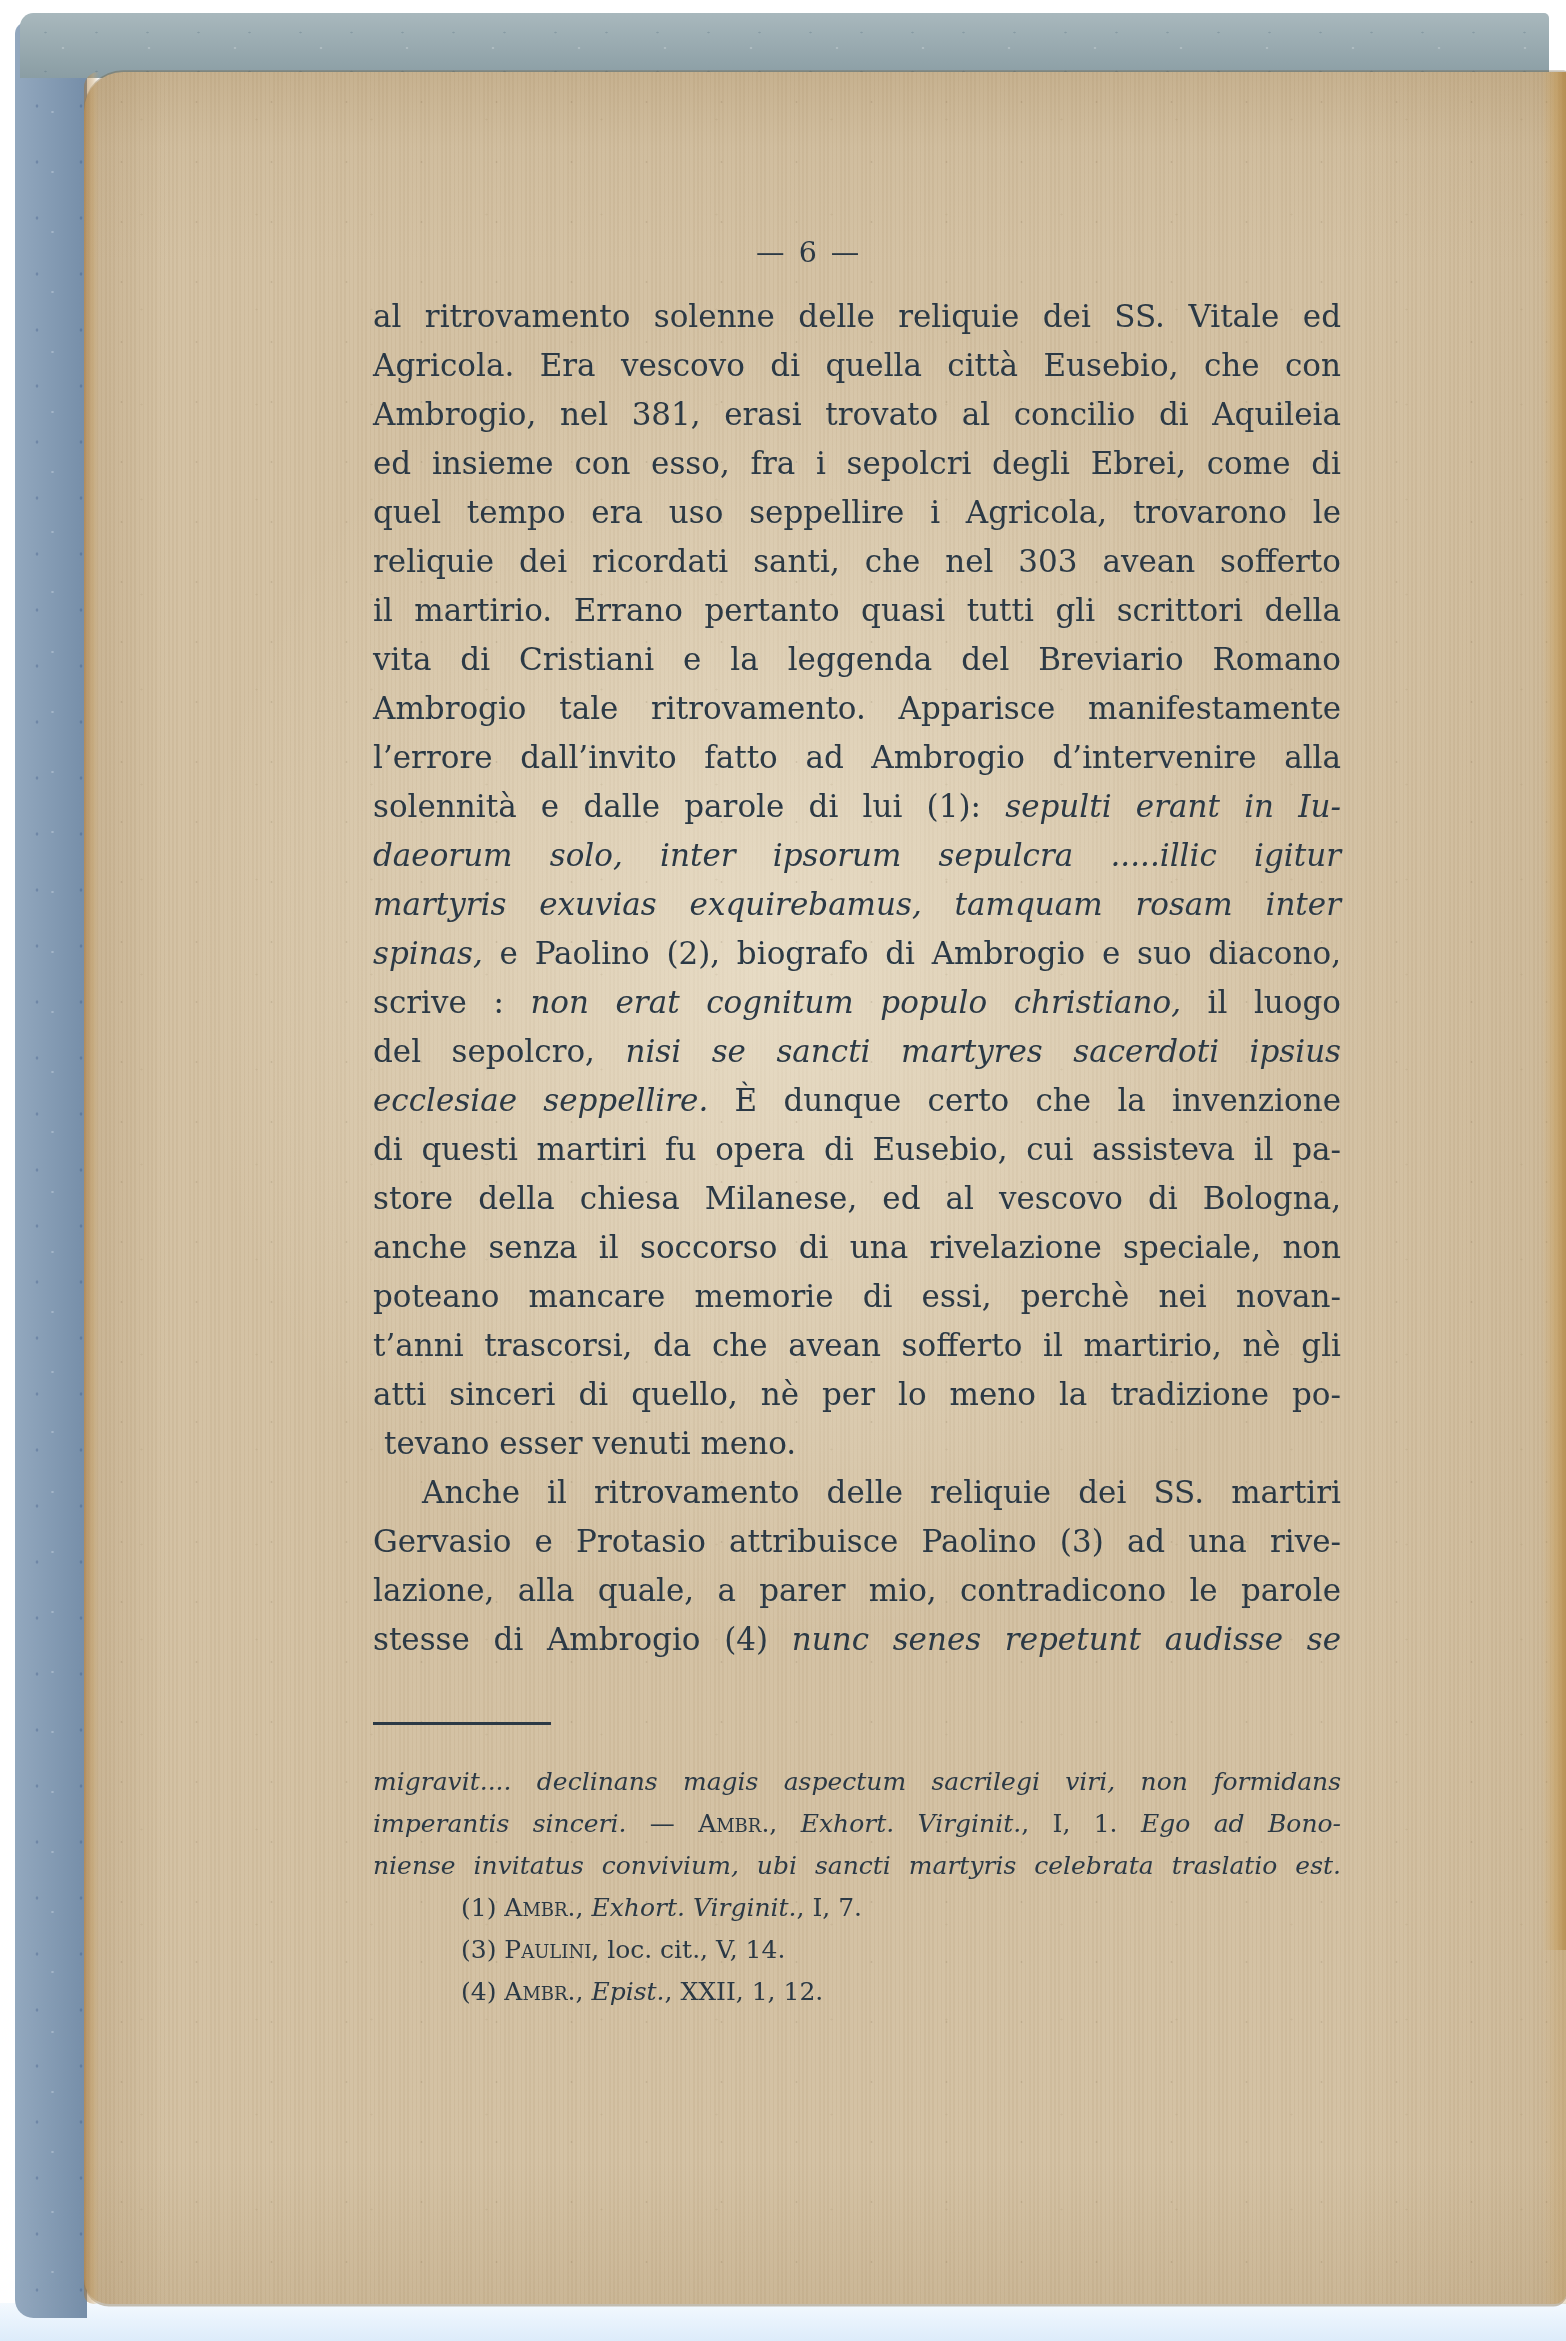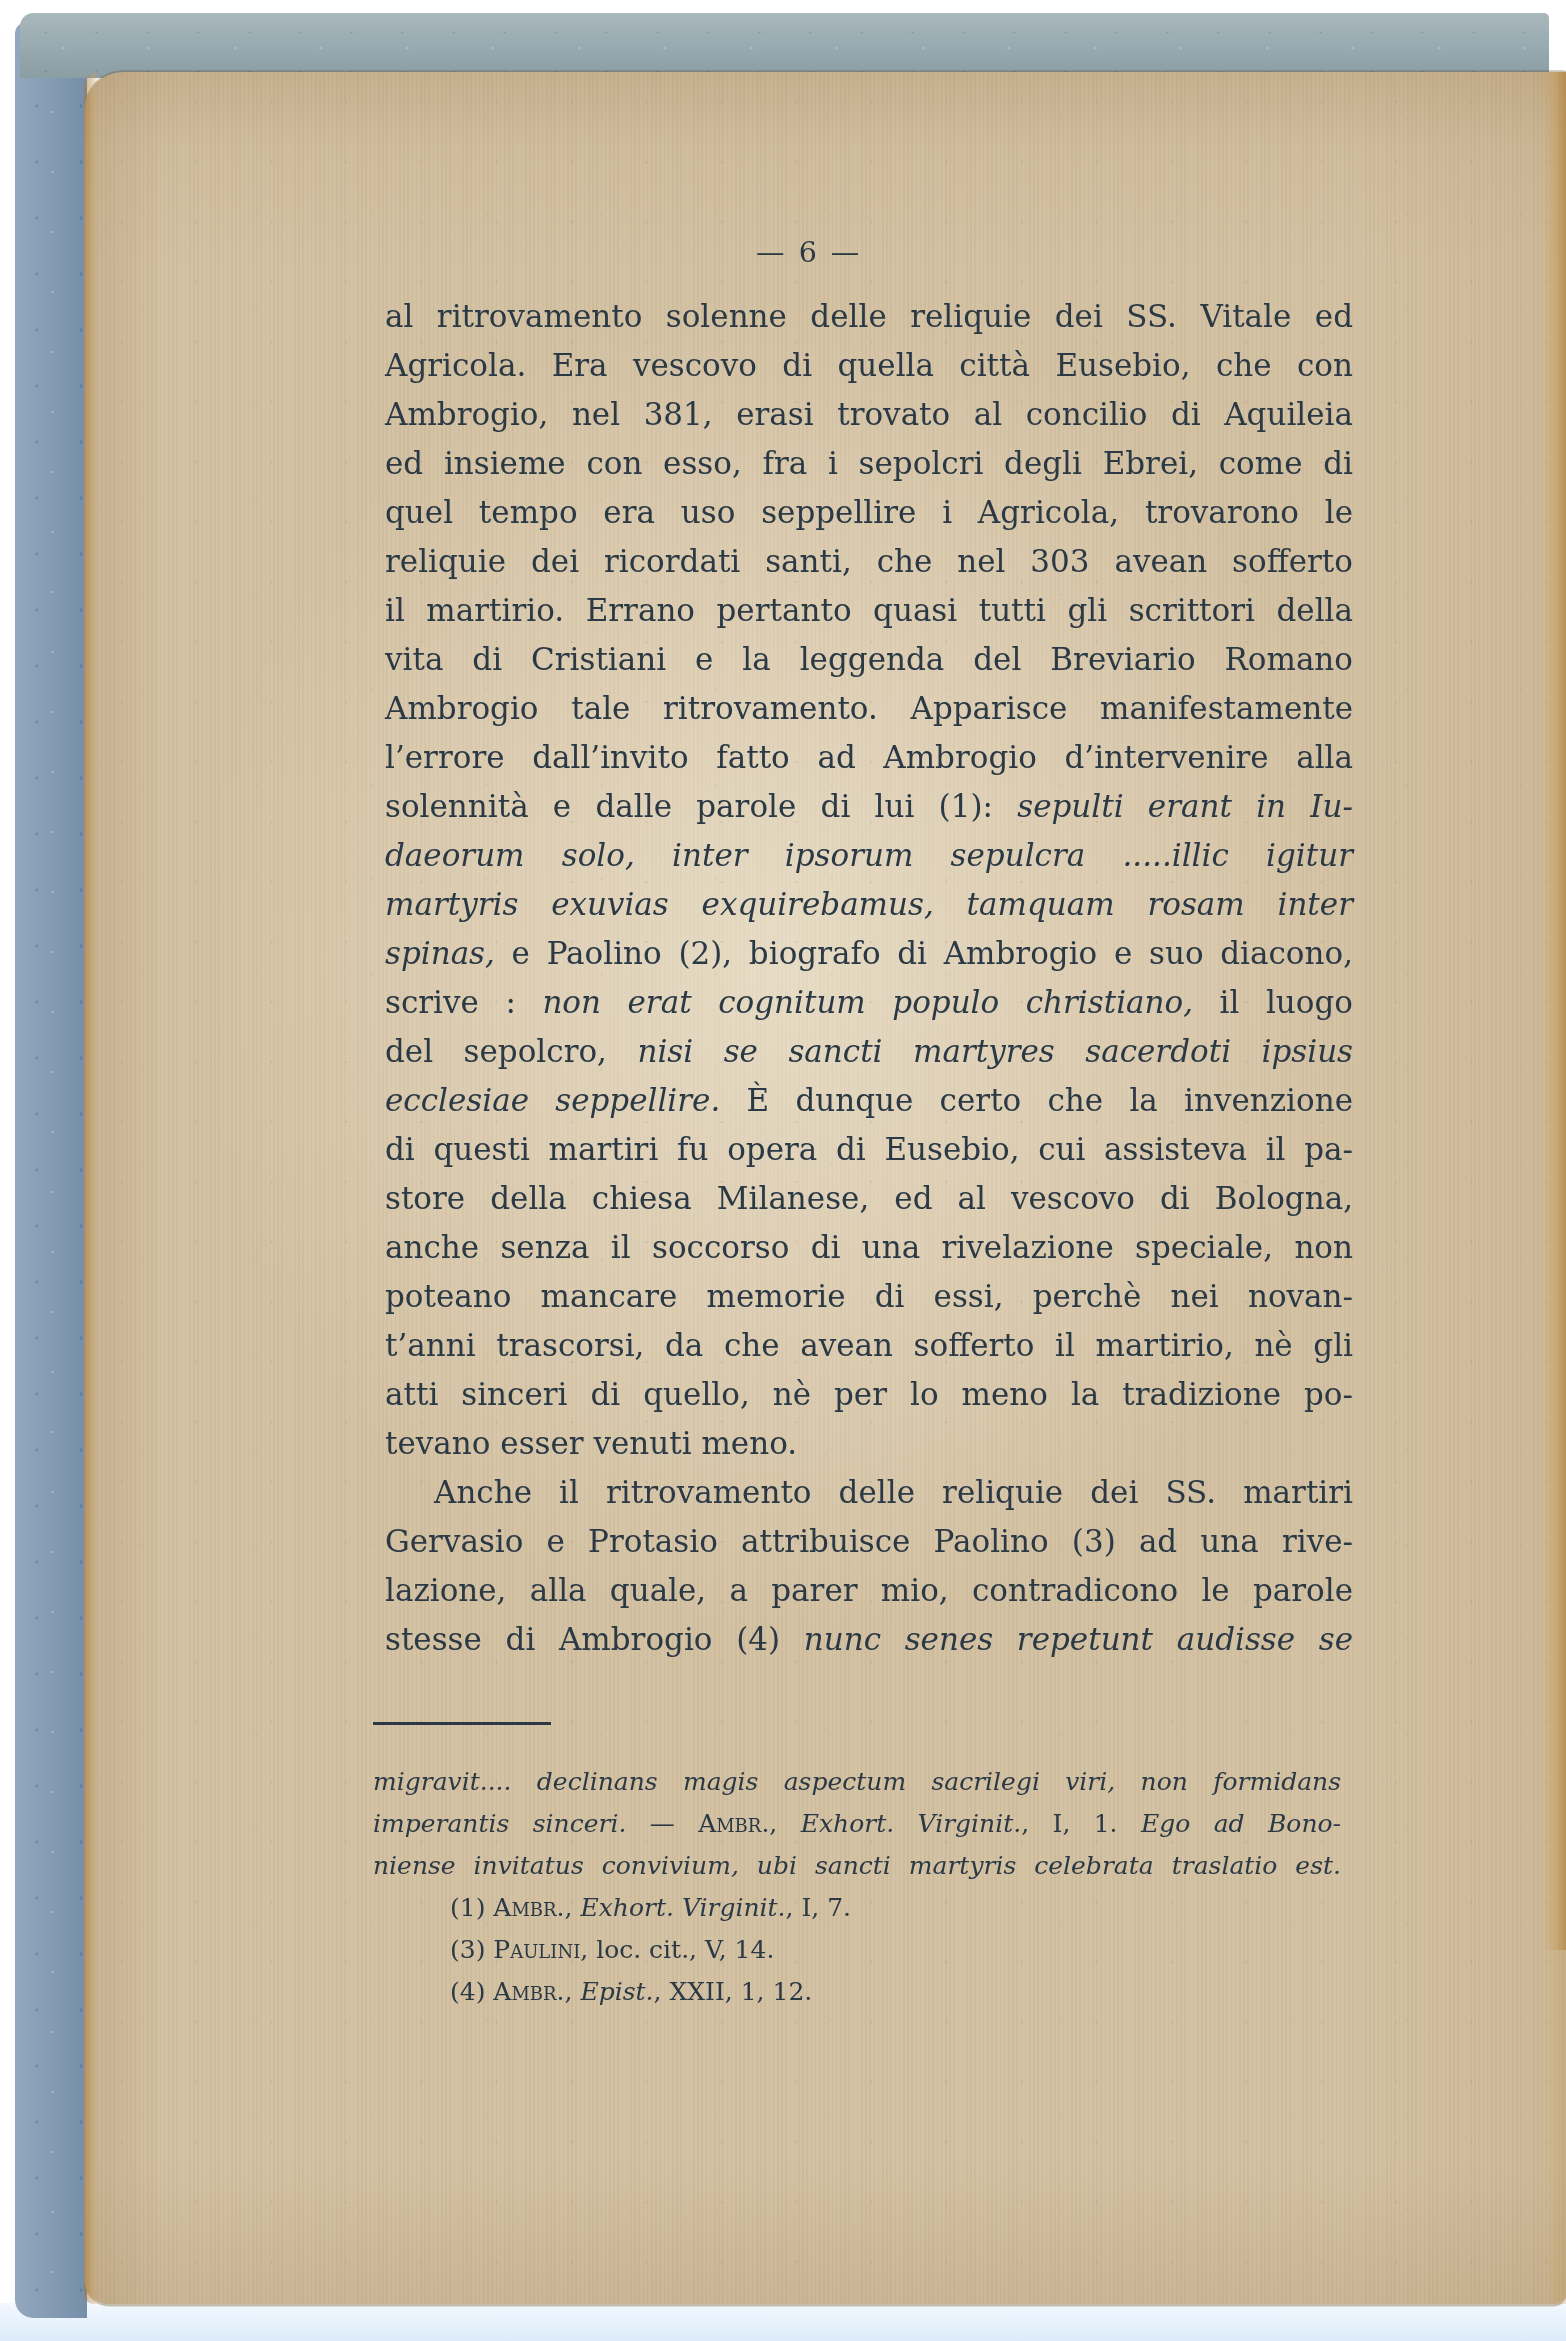--- a/index.html
+++ b/index.html
@@ -50,24 +50,24 @@
     background:linear-gradient(to right, rgba(160,115,60,.55), rgba(200,165,110,.45) 60%, rgba(0,0,0,0));}
   .page-edge-right-a{position:absolute;right:0;top:0;height:1878px;width:25px;
     background:linear-gradient(to right, rgba(198,155,85,0), rgba(198,155,85,.5) 55%, rgba(172,126,58,.72));}
   .page-edge-right-b{position:absolute;right:0;top:1878px;bottom:0;width:25px;
     background:linear-gradient(to right, rgba(198,155,85,0), rgba(198,155,85,.2) 60%, rgba(180,140,75,.3));}
 
   
   .content{position:absolute;left:289px;top:0;width:968px;color:#2b3945;}
   .page-number{position:absolute;top:164px;left:0;width:100%;text-align:center;
     font-size:28.5px;letter-spacing:2.5px;transform:translateX(-48px);}
-  .body-text{position:absolute;top:220px;left:12px;width:100%;
+  .body-text{position:absolute;top:220px;left:0;width:100%;
     font-size:31px;line-height:49px;}
   .tline{text-align:justify;text-align-last:justify;white-space:normal;}
-  .tline.tleft{text-align:right;text-align-last:left;}
+  .tline.tleft{text-align:right;text-align-last:left;margin-left:11px;}
   .tline.tindent{padding-left:49px;}
   .it{font-style:italic;}
   .sc{font-variant:small-caps;}
   .footnote-rule{position:absolute;top:1650px;left:0;width:178px;height:2.5px;
     background:#2b3945;}
   .footnotes{position:absolute;top:1689px;left:0;width:100%;
     font-size:25px;line-height:42px;}
   .footnotes .tindent{padding-left:77px;}
 </style>
 </head>

